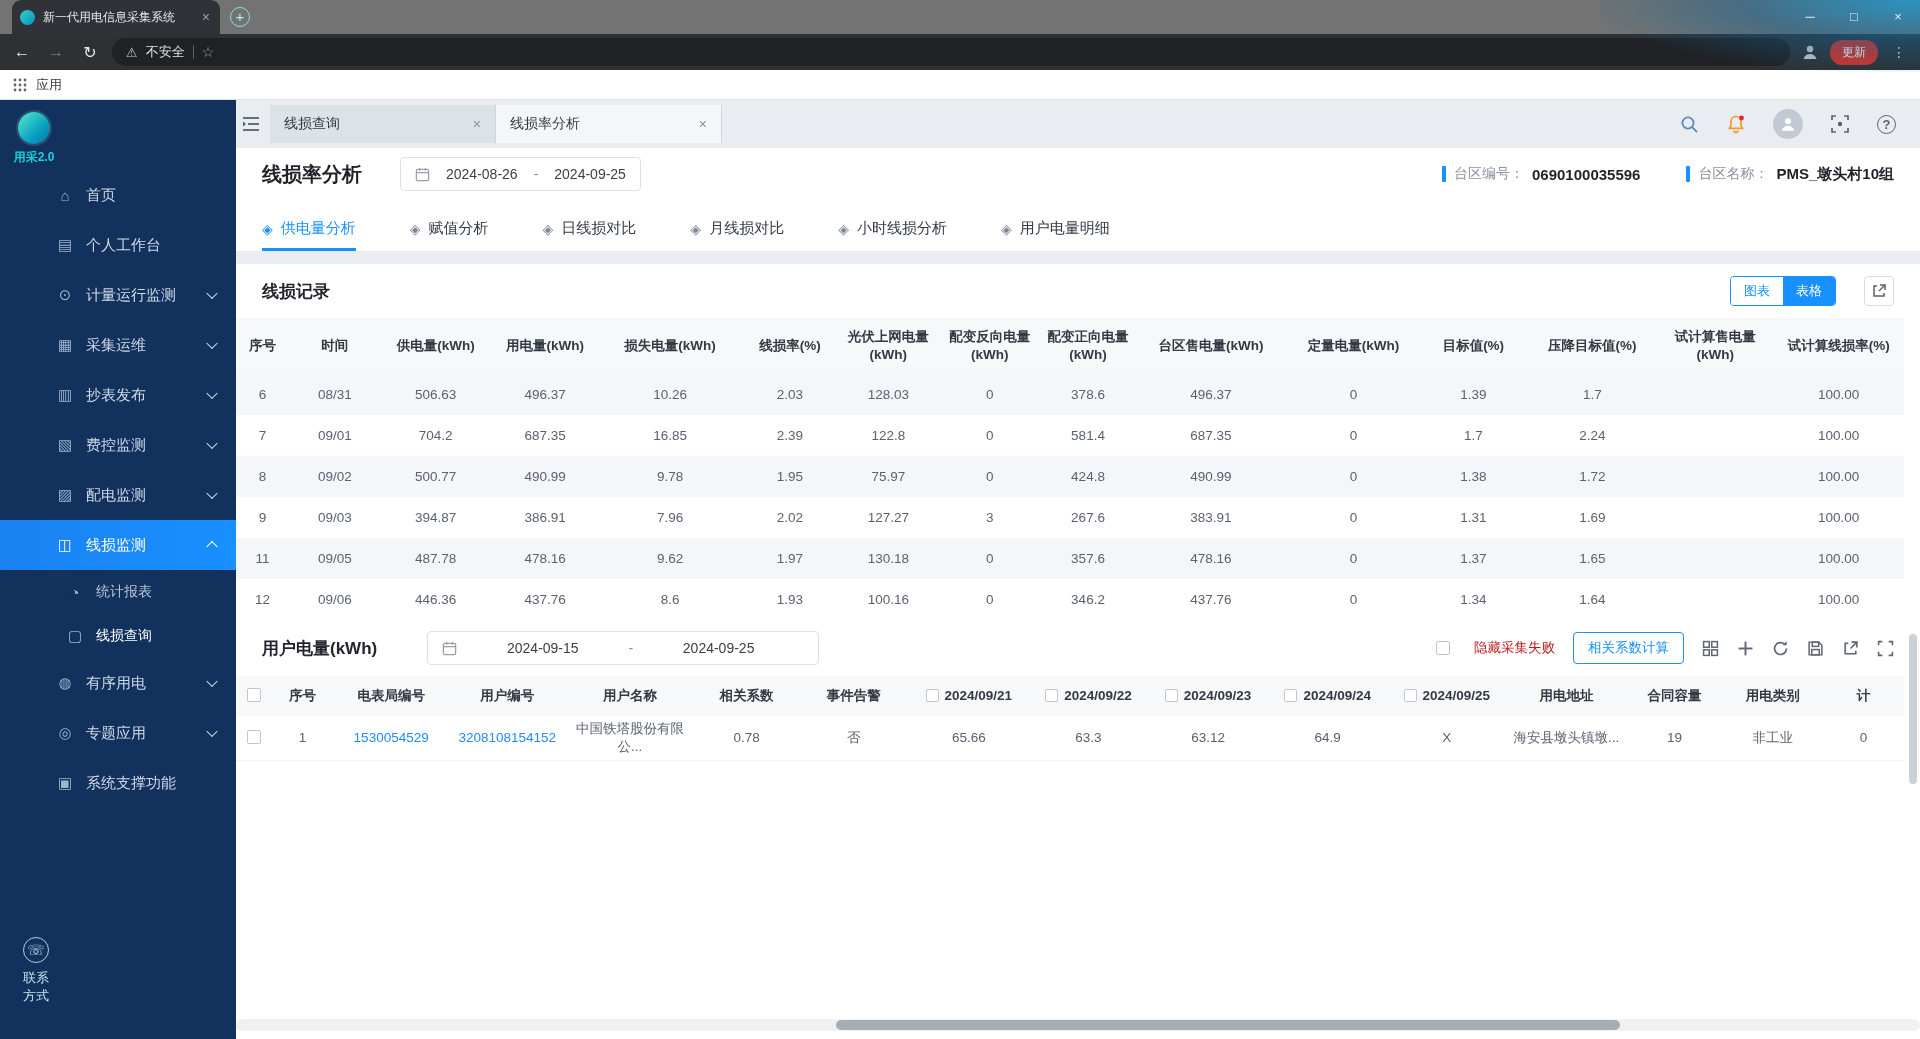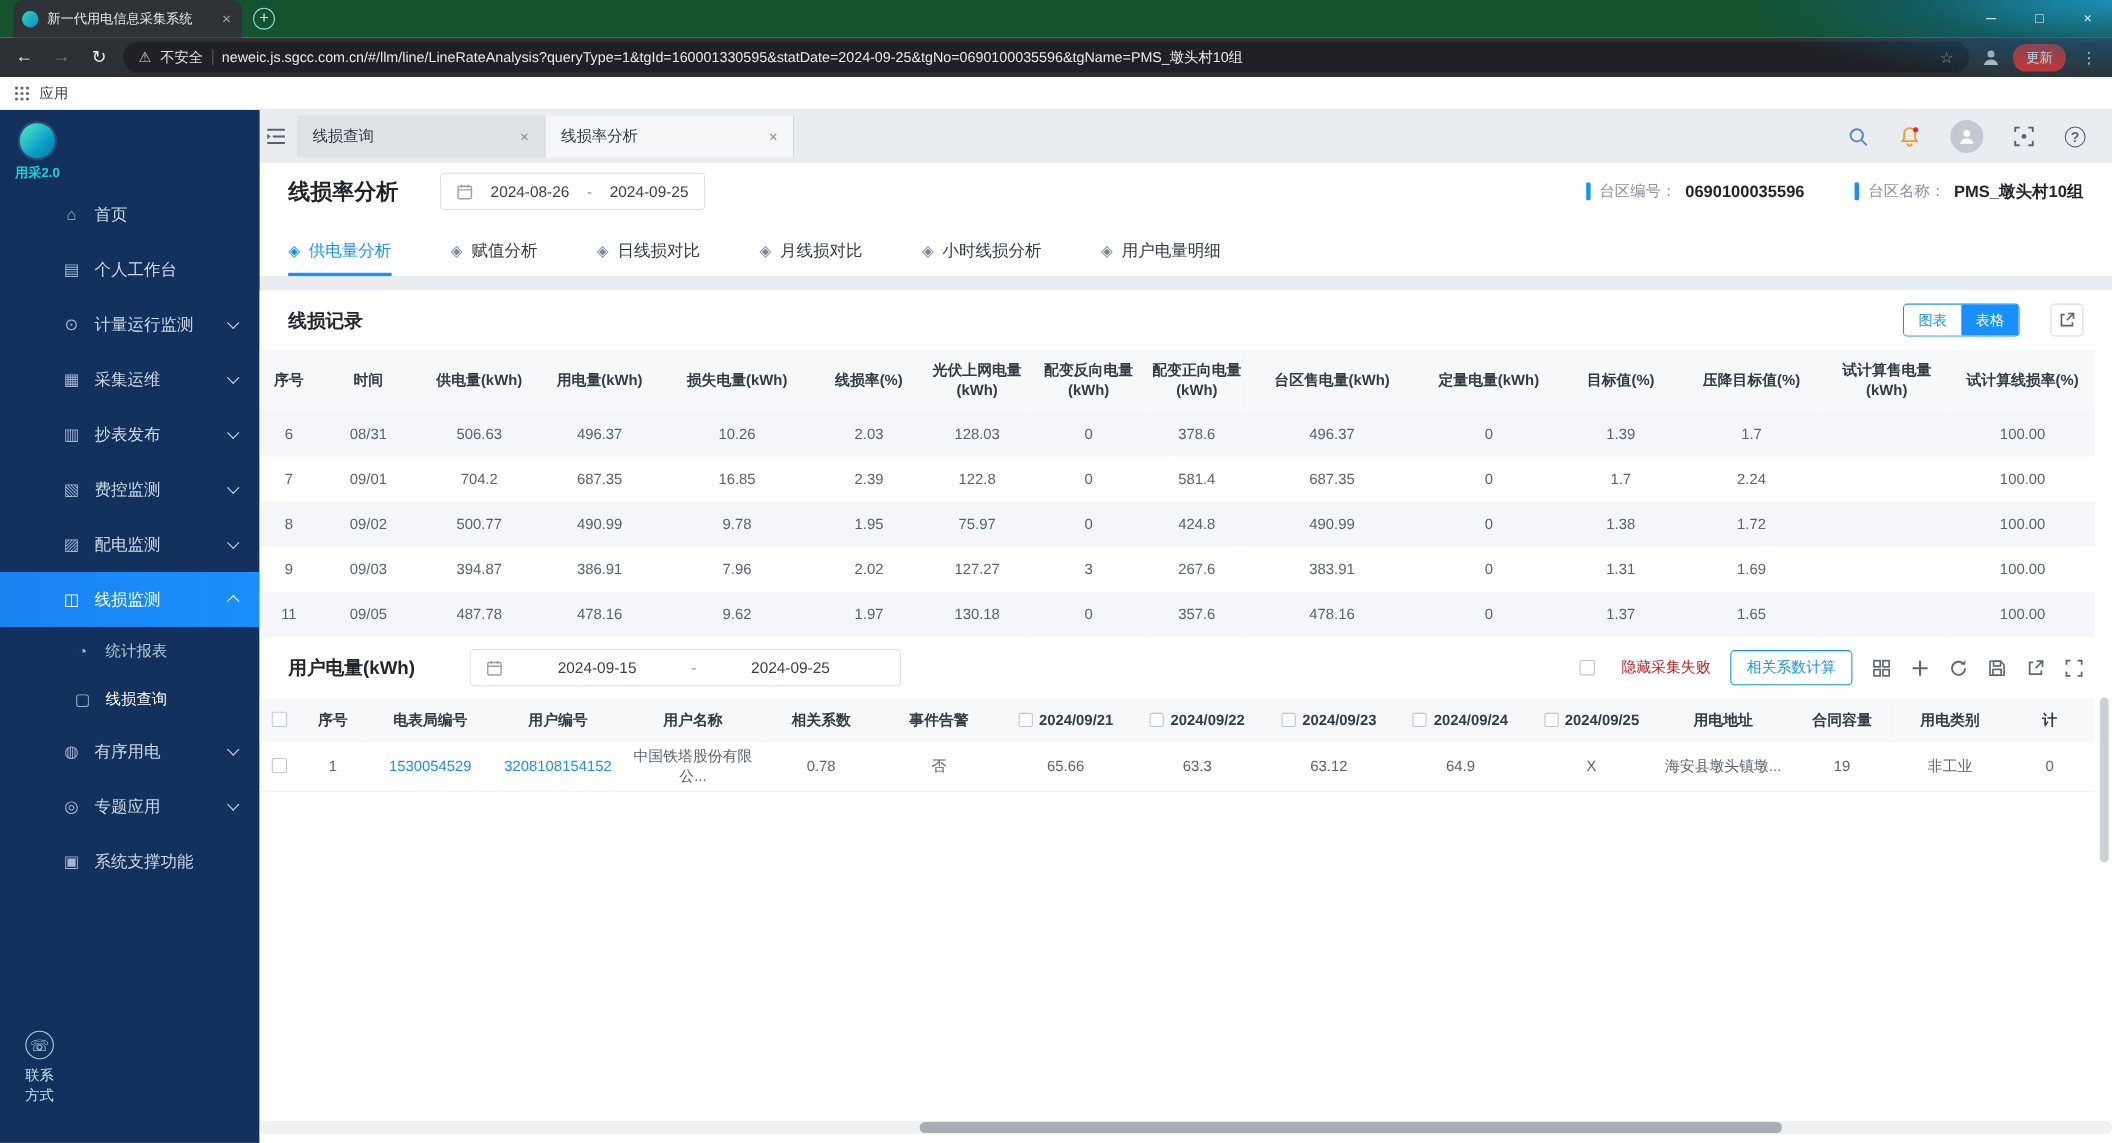--- a/index.html
+++ b/index.html
@@ -1,19 +1,19 @@
 <!DOCTYPE html>
 <html><head>
 <meta charset="utf-8">
 <style>
   * { margin:0; padding:0; box-sizing:border-box; }
   html,body { width:1920px; height:1039px; overflow:hidden; font-family:"Liberation Sans","DejaVu Sans",sans-serif; background:#edf0f4; }
 
   
-  .titlebar { height:34px; background:#14532d; display:flex; align-items:center; position:relative; color:#dfe1e5; }
+  .titlebar { height:34px; background:#737373; display:flex; align-items:center; position:relative; color:#dfe1e5; }
   .corner-glow { position:absolute; right:0; top:0; width:320px; height:72px; background:radial-gradient(ellipse at 100% 0%, rgba(30,154,208,.85) 0%, rgba(18,100,150,.45) 40%, rgba(24,26,28,0) 75%); pointer-events:none; z-index:1; }
   .btab { margin-left:12px; height:34px; width:208px; background:#2f3236; border-radius:9px 9px 0 0; display:flex; align-items:center; gap:8px; padding:0 8px; font-size:12px; z-index:2; }
   .favicon { width:15px; height:15px; border-radius:50%; background:linear-gradient(135deg,#2fd3c0,#0b90c4); flex:none; }
   .btab-title { flex:1; white-space:nowrap; overflow:hidden; text-overflow:ellipsis; color:#e8eaed; }
   .btab-close { color:#9aa0a6; font-size:14px; padding:0 2px; }
   .newtab-btn { margin-left:10px; width:20px; height:20px; border-radius:50%; border:1.5px solid #8adfe0; color:#bfe9ea; font-size:15px; line-height:17px; text-align:center; z-index:2; }
   .win-controls { margin-left:auto; display:flex; z-index:2; }
   .win-controls span { width:44px; text-align:center; font-size:13px; color:#e8eaed; line-height:34px; }
 
   .toolbar { height:36px; background:#2e3134; display:flex; align-items:center; padding:0 10px; gap:10px; position:relative; }
@@ -131,21 +131,20 @@
 </div>
 
 <div class="toolbar">
   <span class="nav-ic">←</span>
   <span class="nav-ic dim">→</span>
   <span class="nav-ic">↻</span>
   <div class="omnibox">
     <span class="warn-ic">⚠</span>
     <span class="sec-label">不安全</span>
     <span class="omni-div"></span>
-    <span class="url-text">neweic.js.sgcc.com.cn/#/llm/line/LineRateAnalysis?queryType=1&amp;tgId=160001330595&amp;statDate=2024-09-25&amp;tgNo=0690100035596&amp;tgName=PMS_墩头村10组</span>
     <span class="star-ic">☆</span>
   </div>
   <svg width="20" height="20" viewBox="0 0 20 20">
       <circle cx="10" cy="7" r="3.2" fill="#c7cacd"></circle>
       <path d="M3.5 17c1-3.4 3.6-5 6.5-5s5.5 1.6 6.5 5" fill="#c7cacd"></path>
     </svg>
   <span class="update-chip">更新</span>
   <span class="kebab">⋮</span>
 </div>
 
@@ -515,20 +514,37 @@
               <td>130.18</td>
               <td>0</td>
               <td>357.6</td>
               <td>478.16</td>
               <td>0</td>
               <td>1.37</td>
               <td>1.65</td>
               <td></td>
               <td>100.00</td>
             </tr>
+            <tr>
+              <td>12</td>
+              <td>09/06</td>
+              <td>446.36</td>
+              <td>437.76</td>
+              <td>8.6</td>
+              <td>1.93</td>
+              <td>100.16</td>
+              <td>0</td>
+              <td>346.2</td>
+              <td>437.76</td>
+              <td>0</td>
+              <td>1.34</td>
+              <td>1.64</td>
+              <td></td>
+              <td>100.00</td>
+            </tr>
           </tbody>
         </table>
       <div class="v-scrollbar"></div>
 
       <div class="sec2-header">
         <span class="sec-title">用户电量(kWh)</span>
         <div class="date-box" style="margin-left:0;width:392px;justify-content:space-between;">
           <svg width="15" height="15" viewBox="0 0 16 16">
               <rect x="1.5" y="2.5" width="13" height="12" rx="1.5" fill="none" stroke="#9aa1ac" stroke-width="1.4"></rect>
               <line x1="1.5" y1="6" x2="14.5" y2="6" stroke="#9aa1ac" stroke-width="1.4"></line>

